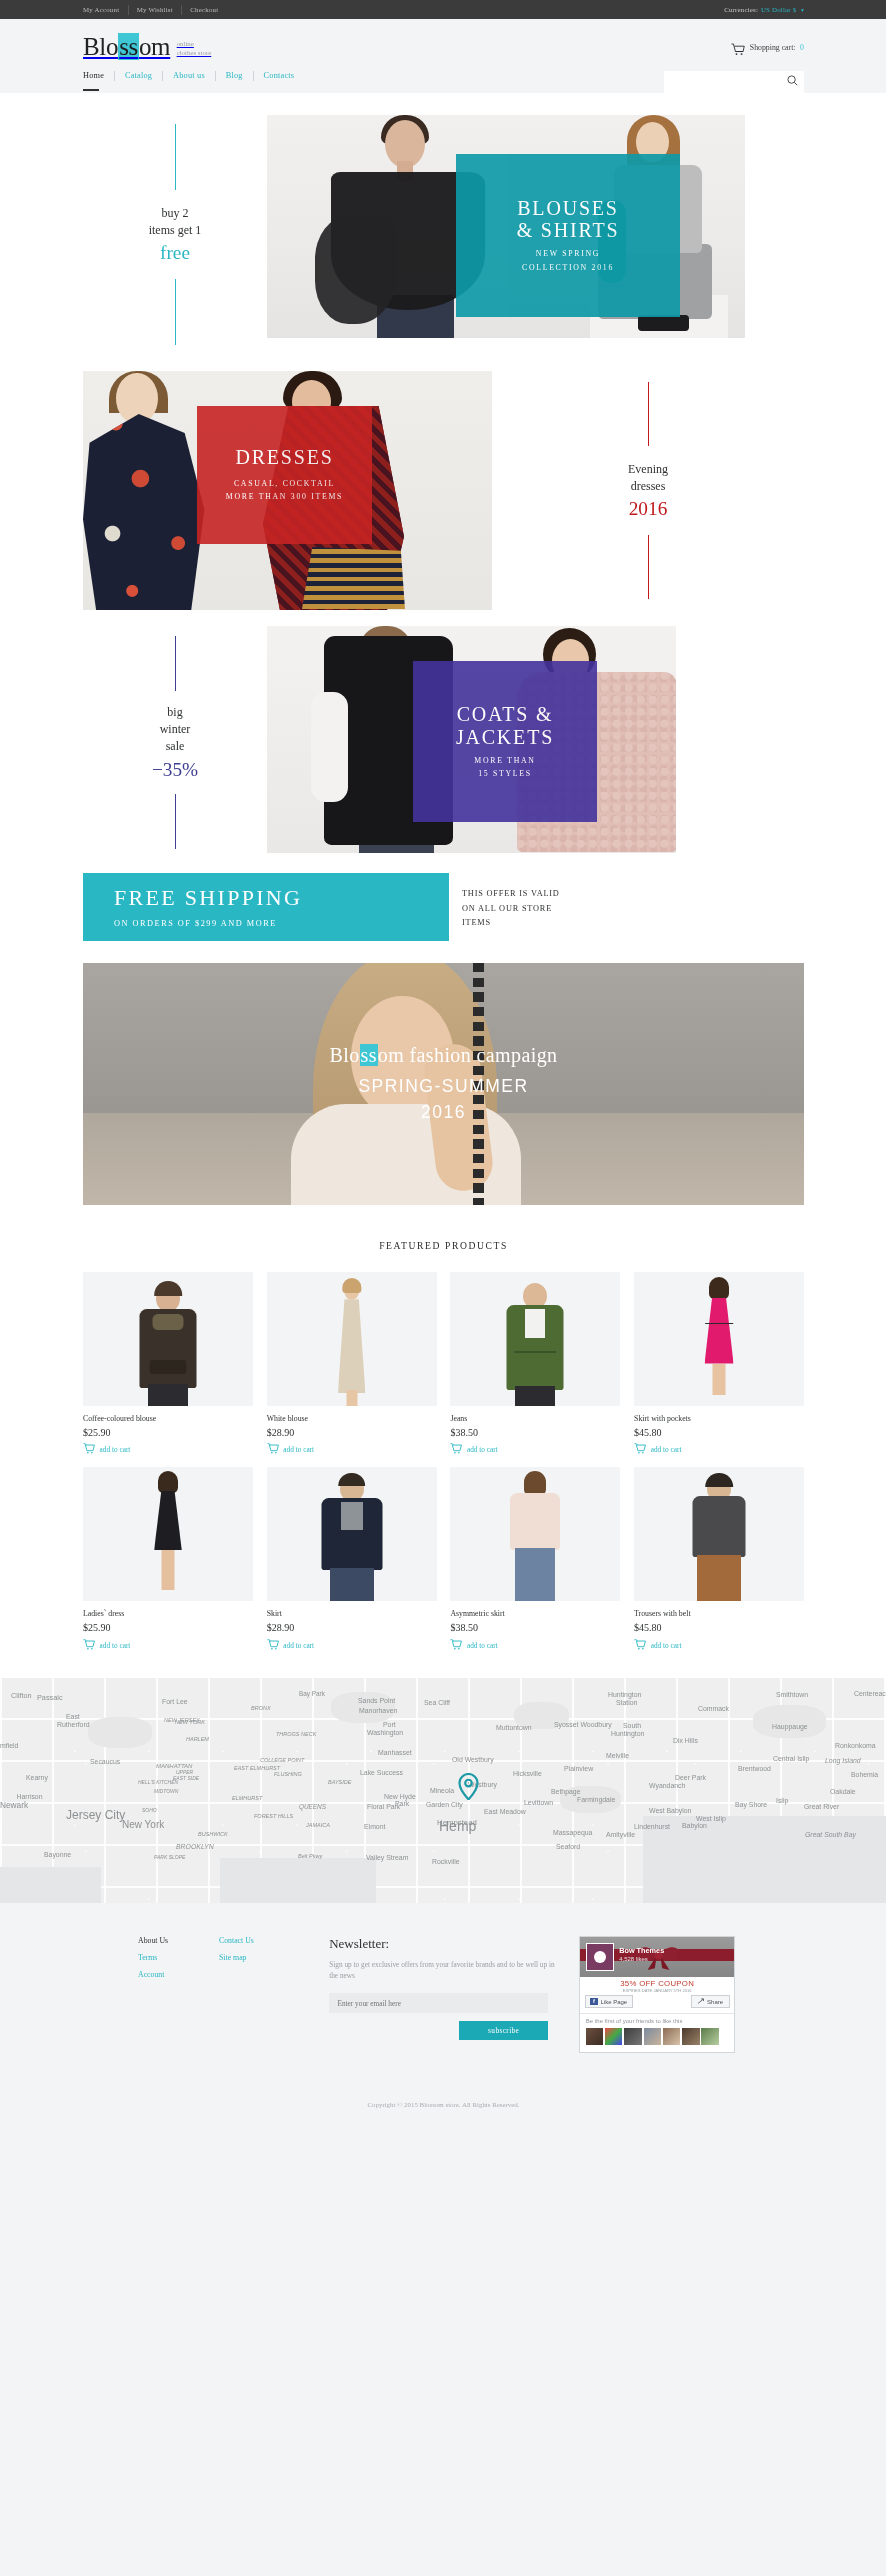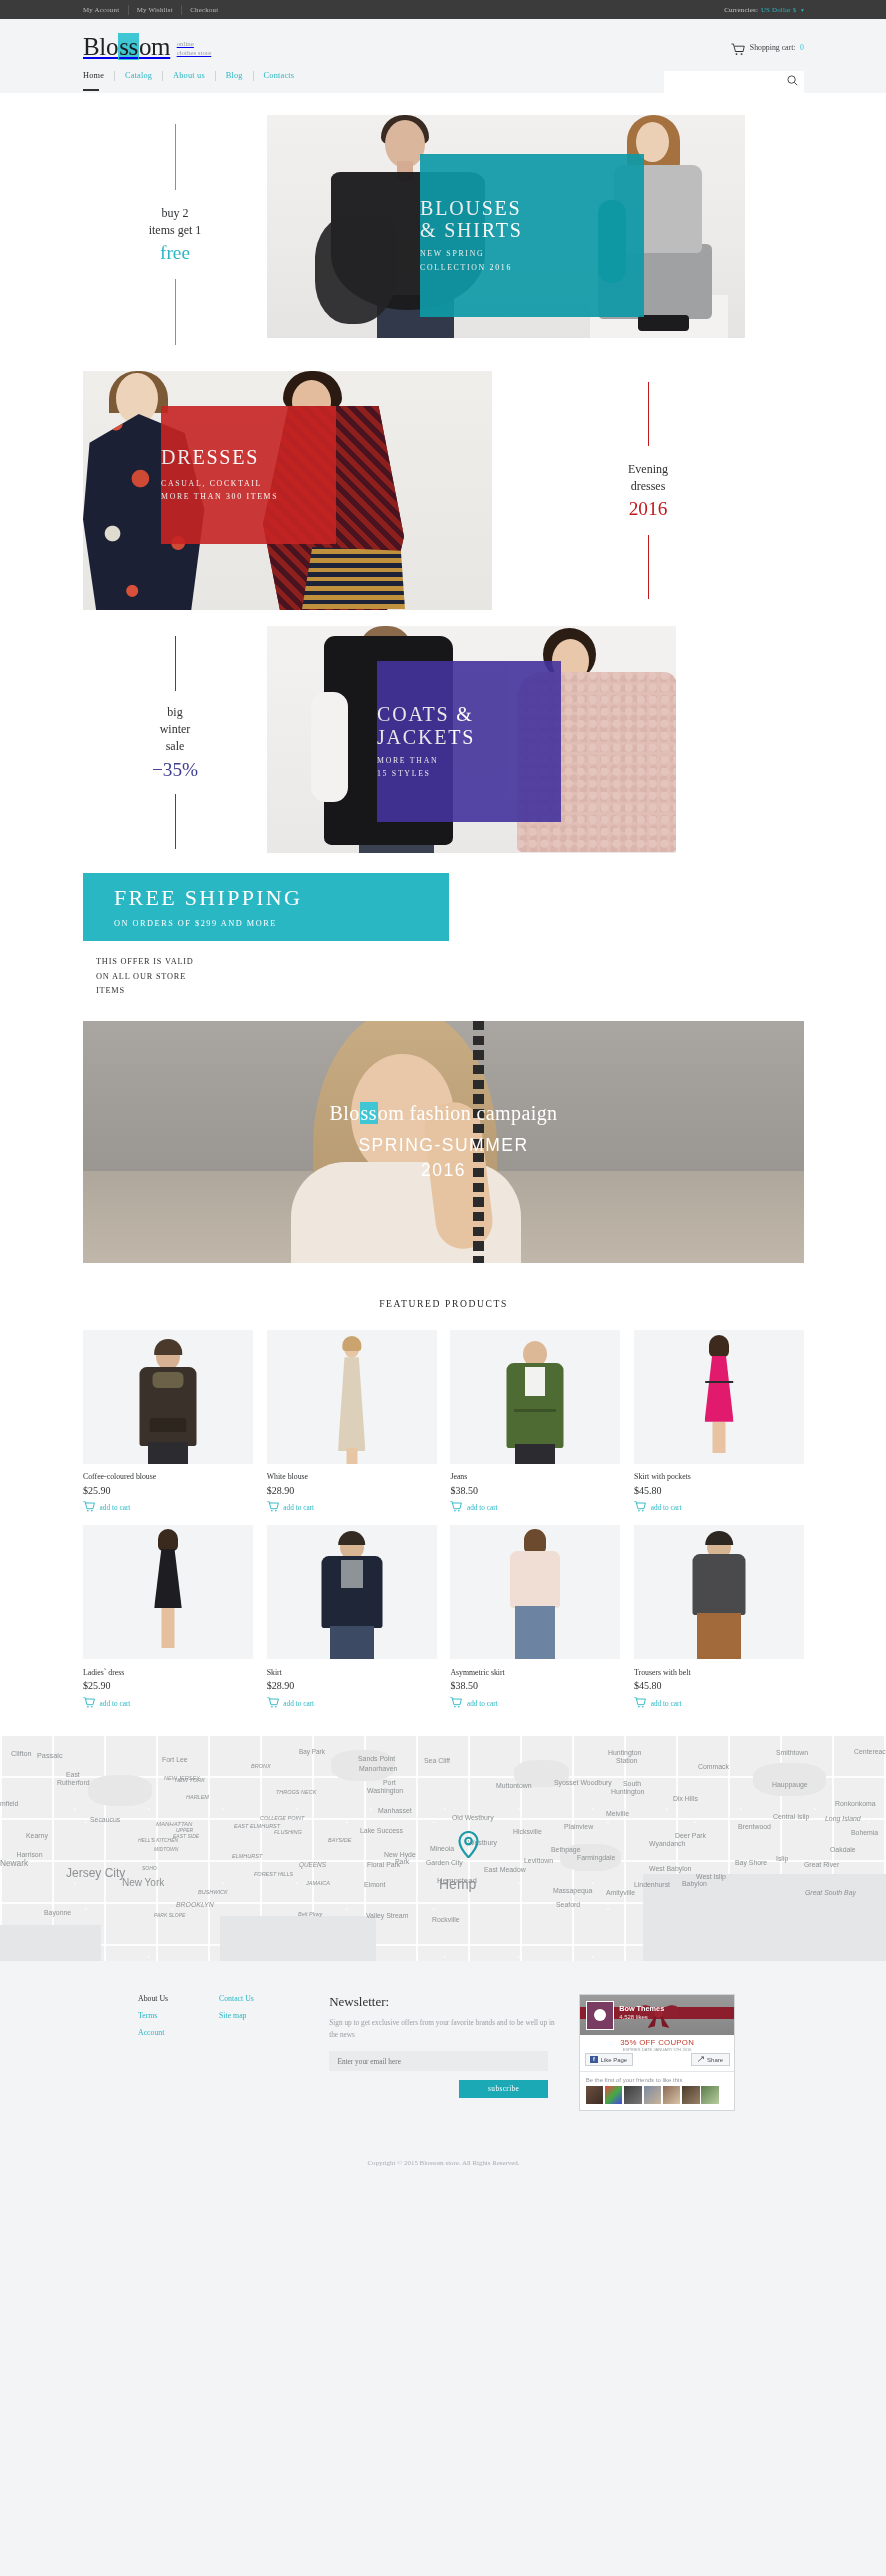--- a/index.html
+++ b/index.html
@@ -64,22 +64,22 @@
     text-align:center; position:relative; padding:9.2px 0;
   }
   .promo-side .vline { width:0.9px; background:#2ab7c4; flex:0 0 auto; }
   .side-inner { display:flex; flex-direction:column; align-items:center; }
   .side-text { font-size:12px; color:#2f3133; line-height:1.45; }
   .side-accent { font-size:19.3px; line-height:1.2; margin-top:1.8px; }
 
   .promo-img { position:relative; overflow:hidden; }
 
   .overlay {
-    position:absolute; display:flex; flex-direction:column; align-items:flex-start; justify-content:center;
-    text-align:center; color:#fff;
+    position:absolute; display:flex; flex-direction:column; align-items:center; justify-content:center;
+    text-align:center; color:#fff;margin-left:36px;
   }
   .ov-title { font-size:20px; letter-spacing:1.8px; line-height:1.12; font-family:"Liberation Serif",serif; }
   .ov-sub { font-size:7.8px; letter-spacing:1.7px; line-height:1.6; margin-top:6.4px; }
   .b1 { width:478px; height:223px; background:#efedeb; }
   .b1 .bg { position:absolute; inset:0; background:
       linear-gradient(180deg,#f2f0ee 0%, #eceae8 60%, #e6e4e2 100%); }
   .b1 .m1head { position:absolute; left:118px; top:5.5px; width:40px; height:48px; border-radius:20px/24px; background:#d9b69c; }
   .b1 .m1hair { position:absolute; left:114px; top:0px; width:48px; height:29px; border-radius:24px 24px 7.3px 7.3px; background:#3a2b22; }
   .b1 .m1neck { position:absolute; left:130px; top:46px; width:15.6px; height:20px; background:#d3ac92; }
   .b1 .m1top  { position:absolute; left:64px; top:57px; width:154px; height:138px; background:#1b1b1d;
@@ -131,21 +131,21 @@
   .b3 .c1h { position:absolute; left:92px; top:0; width:53px; height:33px; border-radius:24px 24px 0 0; background:#8a6a4a; }
   .b3 .c1j { position:absolute; left:92px; top:193px; width:75px; height:35px; background:#3a4252; }
   .b3 .c2 { position:absolute; left:250px; top:46px; width:160px; height:180px;
             background: radial-gradient(circle at 30% 30%, #e3c5bd 0 3.7px, transparent 4.6px) 0 0/12px 12px,
                         radial-gradient(circle at 70% 70%, #d9b5ad 0 3.7px, transparent 4.6px) 0 0/10px 10px,
                         #e0bdb5; border-radius:26px 13px 5.5px 5.5px; }
   .b3 .c2h { position:absolute; left:276px; top:1.8px; width:53px; height:53px; border-radius:27px; background:#2b1d14; }
   .b3 .c2f { position:absolute; left:285px; top:13px; width:37px; height:44px; border-radius:18.4px/22px; background:#e8c7ab; }
 
   
-  .shipping { width:721px; margin:14.7px auto 0; display:flex; align-items:stretch;flex-direction:column; }
+  .shipping { width:721px; margin:14.7px auto 0; display:flex; align-items:stretch; }
   .ship-box { width:366px; background:#2ab7c4; color:#fff; padding:14.7px 0 13px 31px; }
   .ship-title { font-size:22px; letter-spacing:2.3px; line-height:1; }
   .ship-sub { font-size:8.3px; letter-spacing:1.5px; margin-top:9.2px; }
   .ship-note { padding:14.7px 0 0 13px; font-size:8.3px; letter-spacing:0.8px; line-height:1.75; color:#2f3133; }
 
   
   .hero { width:721px; height:242px; margin:22px auto 0; position:relative; overflow:hidden; background:#8e8b88; }
   .hero-bg { position:absolute; inset:0;
     background:linear-gradient(120deg,#a09b95 0%, #93908c 35%, #8a8682 60%, #a8a29a 100%); }
   .hero-wall { position:absolute; left:0; top:0; right:0; height:62%; background:linear-gradient(180deg,#a9a5a0,#9a9691); }

